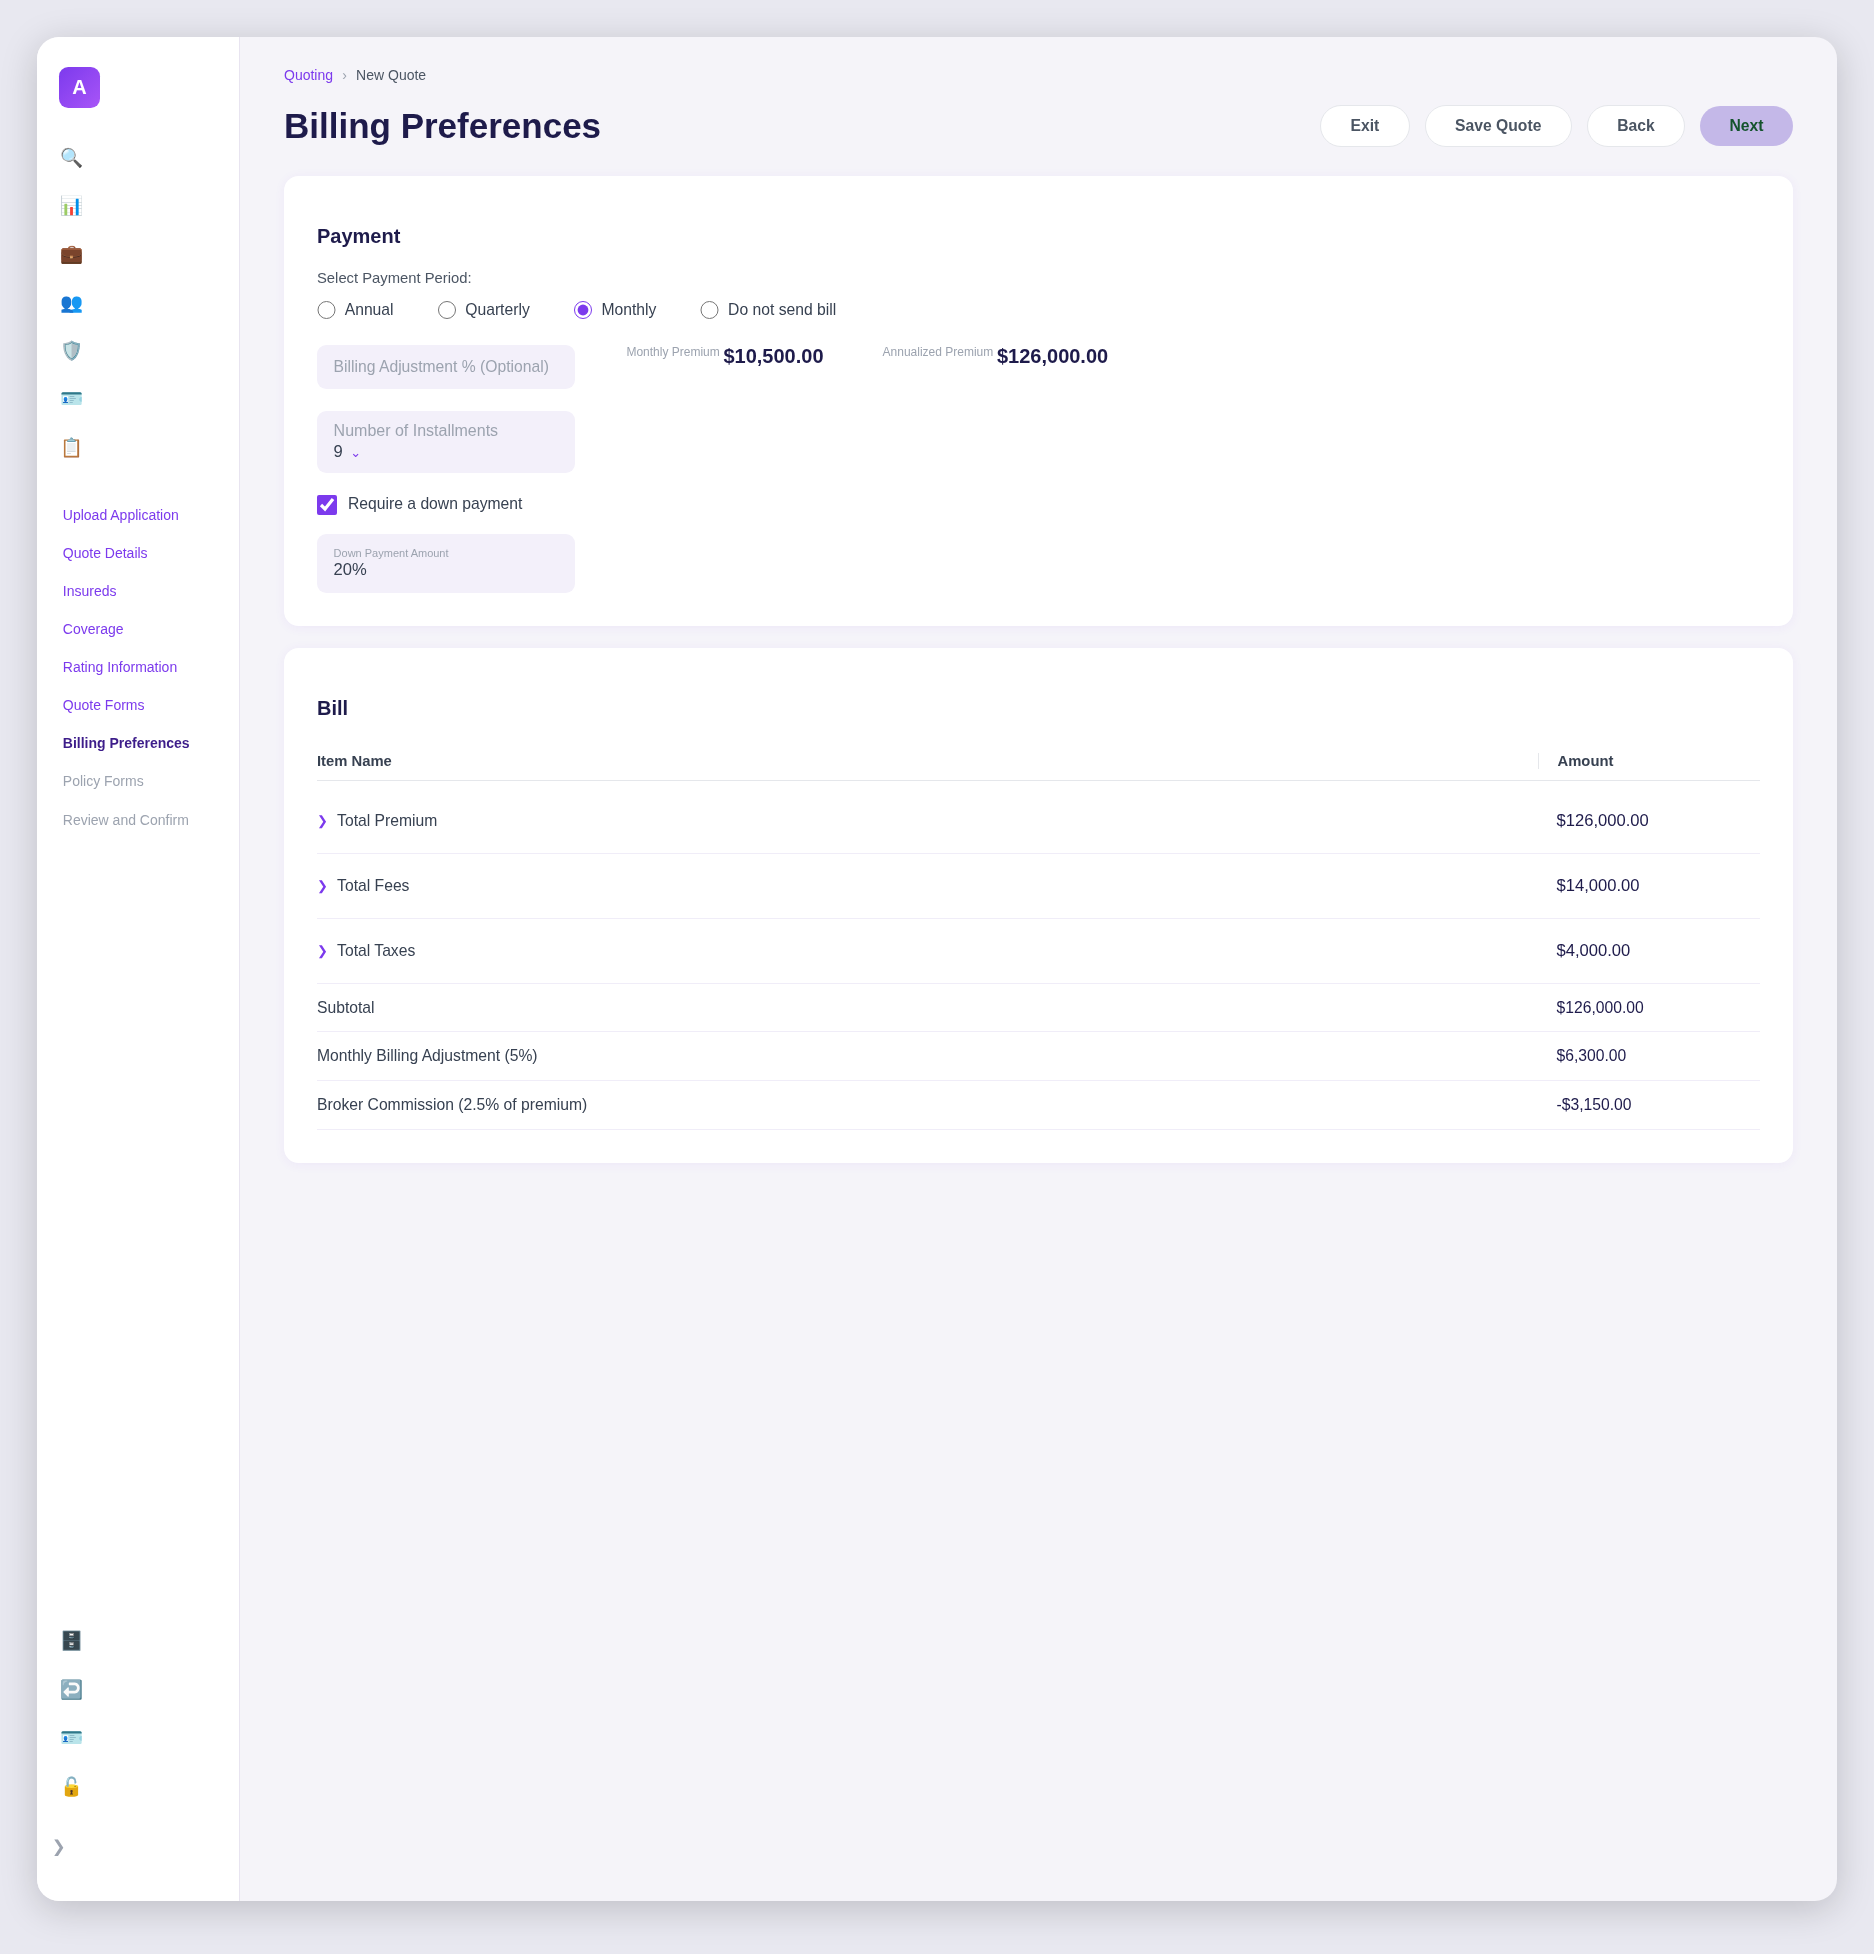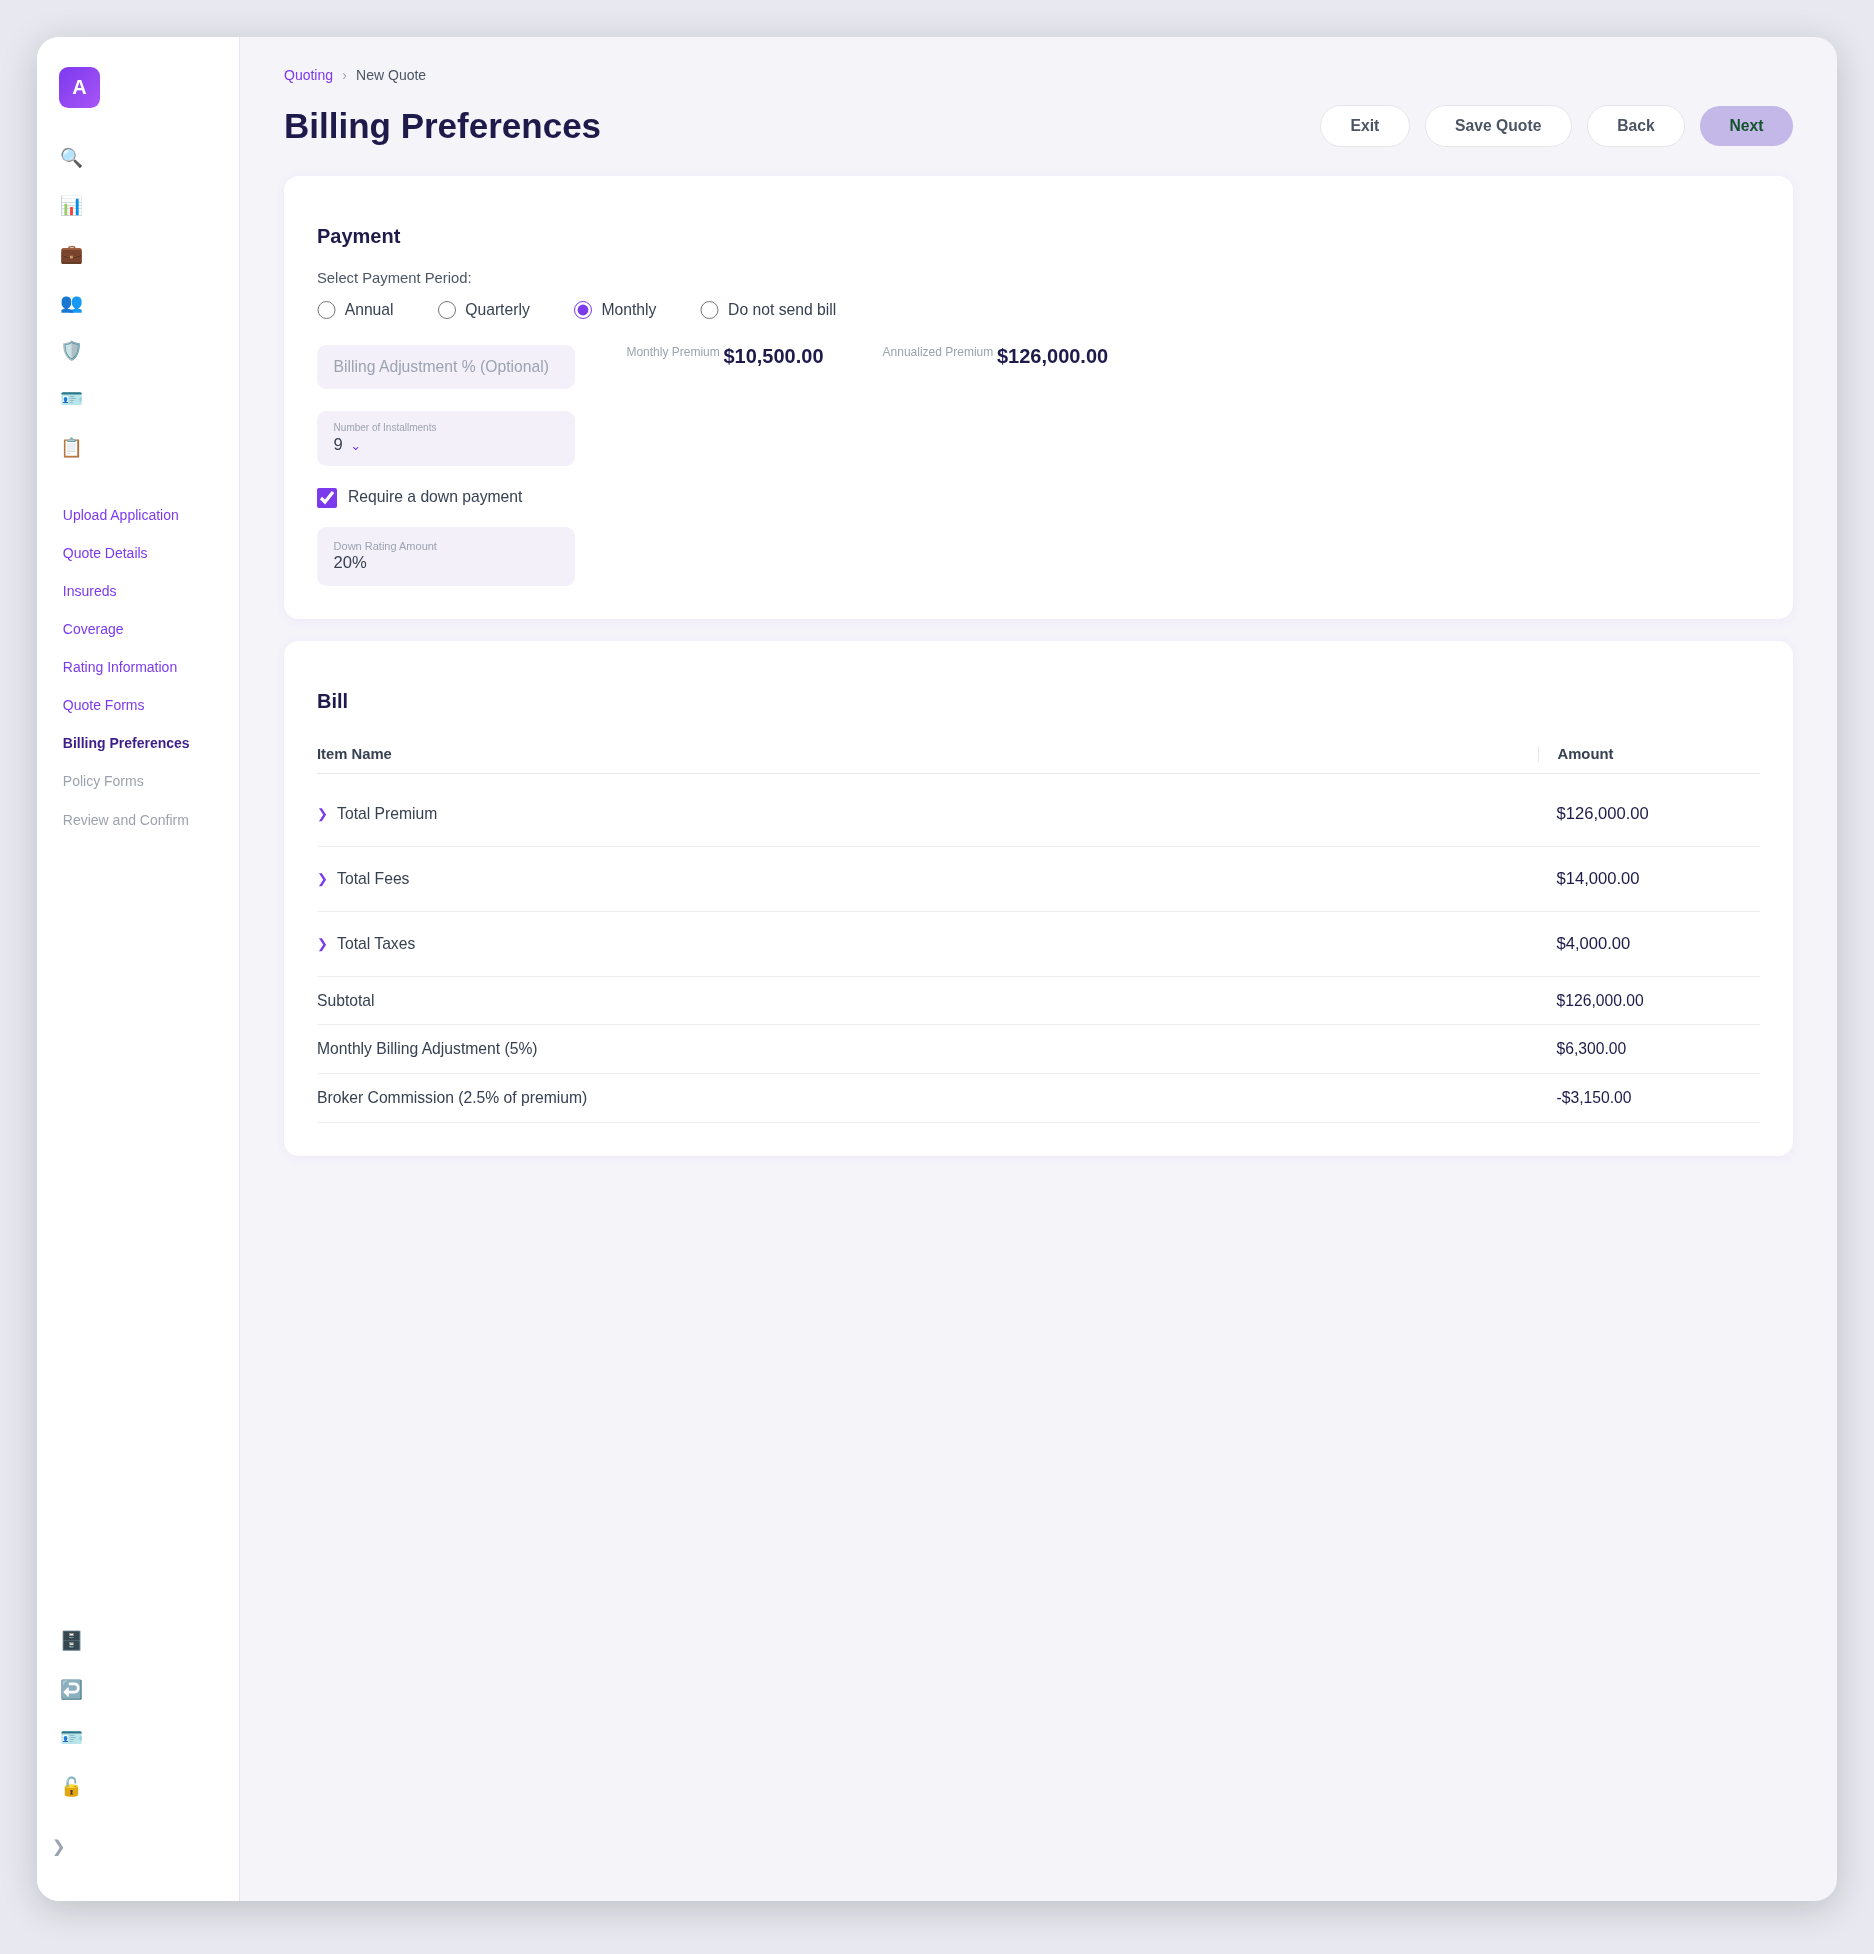--- a/index.html
+++ b/index.html
@@ -207,21 +207,21 @@
       color: #374151;
       cursor: pointer;
     }
     .radio-input {
       width: 18.5px;
       height: 18.5px;
       accent-color: #7c3aed;
       cursor: pointer;
     }
     .input-label {
-      font-size: 10px;
+      font-size: 16px;
       color: #9ca3af;
       margin-bottom: 1.8px;
     }
     .input-field {
       background: #f3f0fa;
       border: none;
       border-radius: 9.2px;
       padding: 13px 16.6px;
       font-size: 15.7px;
       color: #374151;
@@ -463,21 +463,21 @@
           </div>
         </div>
       </div>
 
       <div class="checkbox-row">
         <input type="checkbox" class="checkbox-input" checked="" style="">
         <span class="checkbox-label">Require a down payment</span>
       </div>
 
       <div class="down-payment-field">
-        <div class="down-payment-label">Down Rating Amount</div>
+        <div class="down-payment-label">Down Payment Amount</div>
         <div class="down-payment-value">20%</div>
       </div>
     </div>
 
     <div class="card">
       <div class="card-title">Bill</div>
 
       <div class="bill-table">
         <div class="bill-header">
           <span class="bill-col-name">Item Name</span>

